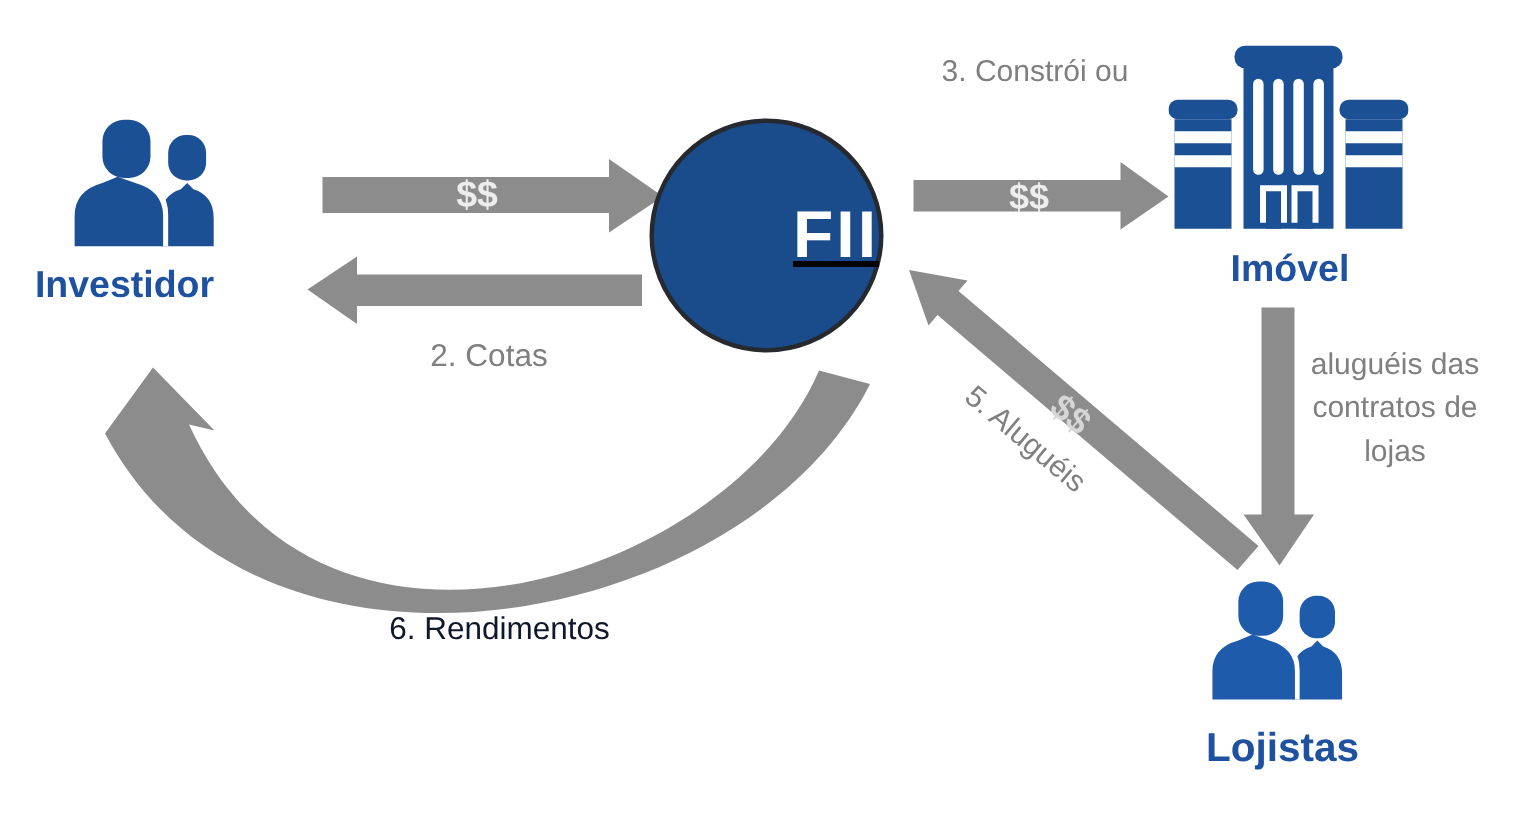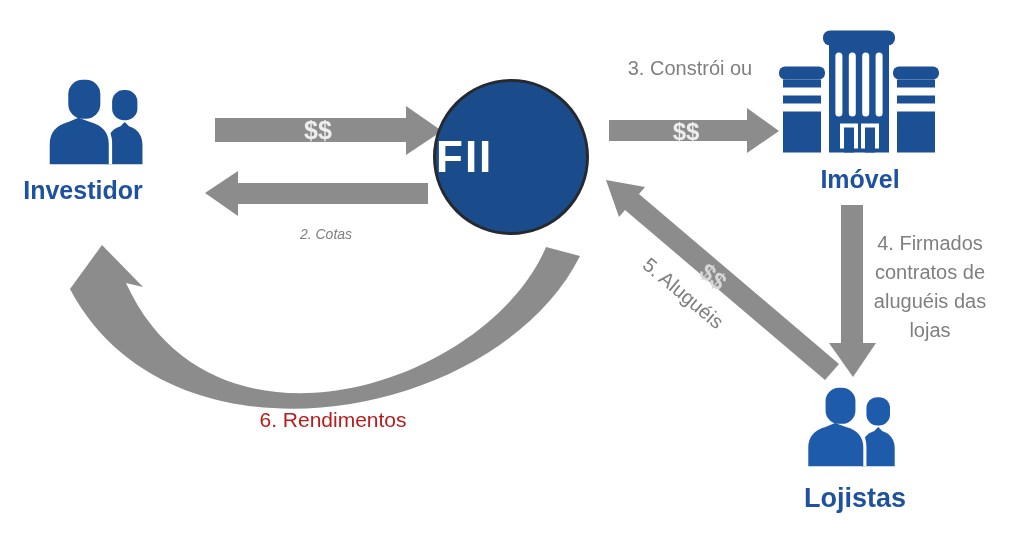--- a/index.html
+++ b/index.html
@@ -13,21 +13,21 @@
   .stage{position:relative;width:1024px;height:553px;background:#ffffff;overflow:hidden;}
   .layer{position:absolute;left:0;top:0;width:1024px;height:553px;}
   .arrow{fill:var(--arrow-gray);}
   .abs{position:absolute;}
   .flow-label{color:var(--text-gray);text-align:center;}
   .node-label{color:var(--label-blue);font-weight:bold;text-align:center;}
   .money{color:var(--money-bright);font-weight:bold;text-align:center;font-size:25px;}
   .fii-circle{
     left:433px;top:79px;width:156px;height:156px;border-radius:50%;
     background:var(--fii-fill);border:3px solid var(--fii-border);
-    display:flex;align-items:center;justify-content:flex-start;z-index:2;
+    display:flex;align-items:center;justify-content:flex-end;z-index:2;text-decoration:underline;
   }
   .fii-text{color:#ffffff;font-weight:bold;font-size:44px;letter-spacing:2px;}
   .person-main{fill:var(--icon-blue);}
   .person-back{fill:var(--icon-blue);}
   .lojistas .person-main,.lojistas .person-back{fill:var(--icon-blue-light);}
   .person-sep{fill:#ffffff;}
   .bld{fill:var(--icon-blue);}
   .bld-w{fill:#ffffff;}
   .z3{z-index:3;}
 </style>
@@ -127,32 +127,31 @@
         <path class="person-sep" d="M4,100 L4,75 Q4,52 28,46 L42,40 L58,46 Q82,52 82,75 L82,100 Z"></path>
         <rect class="person-main" x="30" y="0" width="38" height="46" rx="17"></rect>
         <path class="person-main" d="M8,100 L8,76 Q8,56 30,50 L42,45 L56,50 Q78,56 78,76 L78,100 Z"></path>
       </g>
     </svg>
   </div>
   <div class="abs node-label" style="left:795px;top:483px;width:120px;font-size:27px;z-index:3;text-align:center;">Lojistas</div>
 
   <div class="abs money z3" style="left:288px;top:116px;width:60px;">$$</div>
 
-  <div class="abs flow-label z3" style="left:246px;top:226px;width:160px;font-size:14px;font-style:italic;">2. Cotas</div>
+  <div class="abs flow-label z3" style="left:246px;top:226px;width:160px;font-size:21px;">2. Cotas</div>
 
-  <div class="abs flow-label z3" style="left:600px;top:35px;width:180px;font-size:20px;line-height:26px;margin-top:20px;">
+  <div class="abs flow-label z3" style="left:600px;top:35px;width:180px;font-size:20px;line-height:26px;">
     <div>3. Constrói ou</div>
   </div>
   <div class="abs money z3" style="left:656px;top:118px;width:60px;font-size:24px;">$$</div>
 
   <div class="abs flow-label z3" style="left:850px;top:229px;width:160px;font-size:20px;line-height:29px;">
-    <div>4. Firmados</div>
+    <div>aluguéis das</div>
     <div>contratos de</div>
-    <div>aluguéis das</div>
     <div>lojas</div>
   </div>
 
   <div class="abs flow-label z3" style="left:613px;top:282px;width:140px;font-size:20px;transform:rotate(40deg);">5. Aluguéis</div>
   <div class="abs money z3" style="left:683px;top:263px;width:60px;font-size:24px;color:var(--money-dim);transform:rotate(40deg);">$$</div>
 
-  <div class="abs flow-label z3" style="left:233px;top:408px;width:200px;font-size:21px;color:#b91c1c;">6. Rendimentos</div>
+  <div class="abs flow-label z3" style="left:233px;top:408px;width:200px;font-size:21px;color:#0f172a;">6. Rendimentos</div>
 
 </div>
 
 </body></html>

